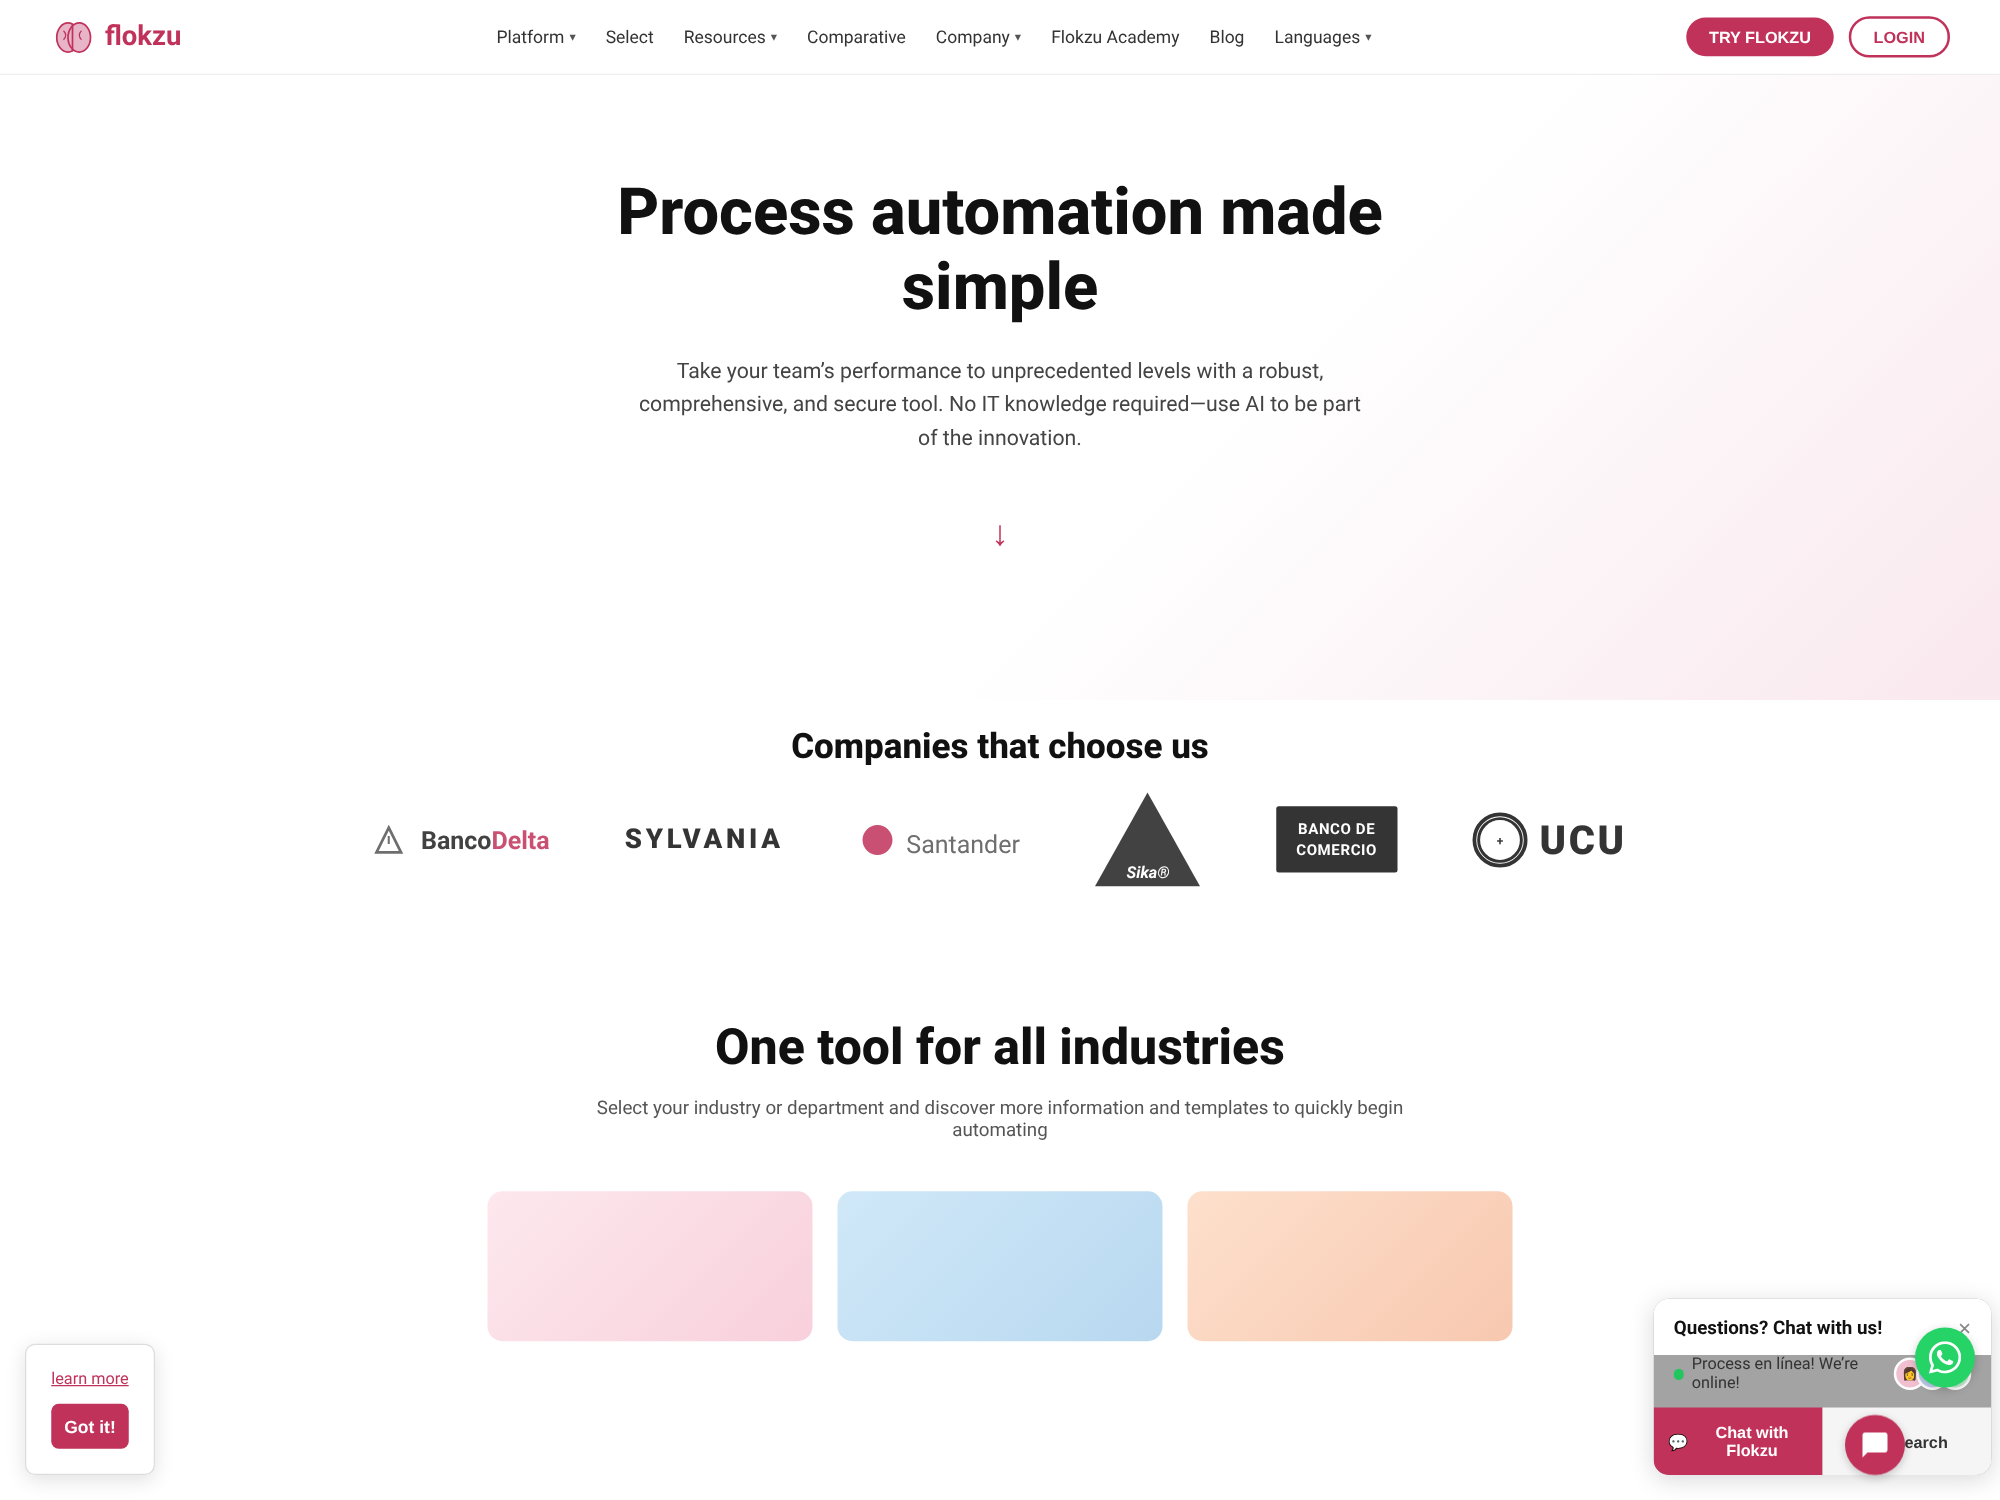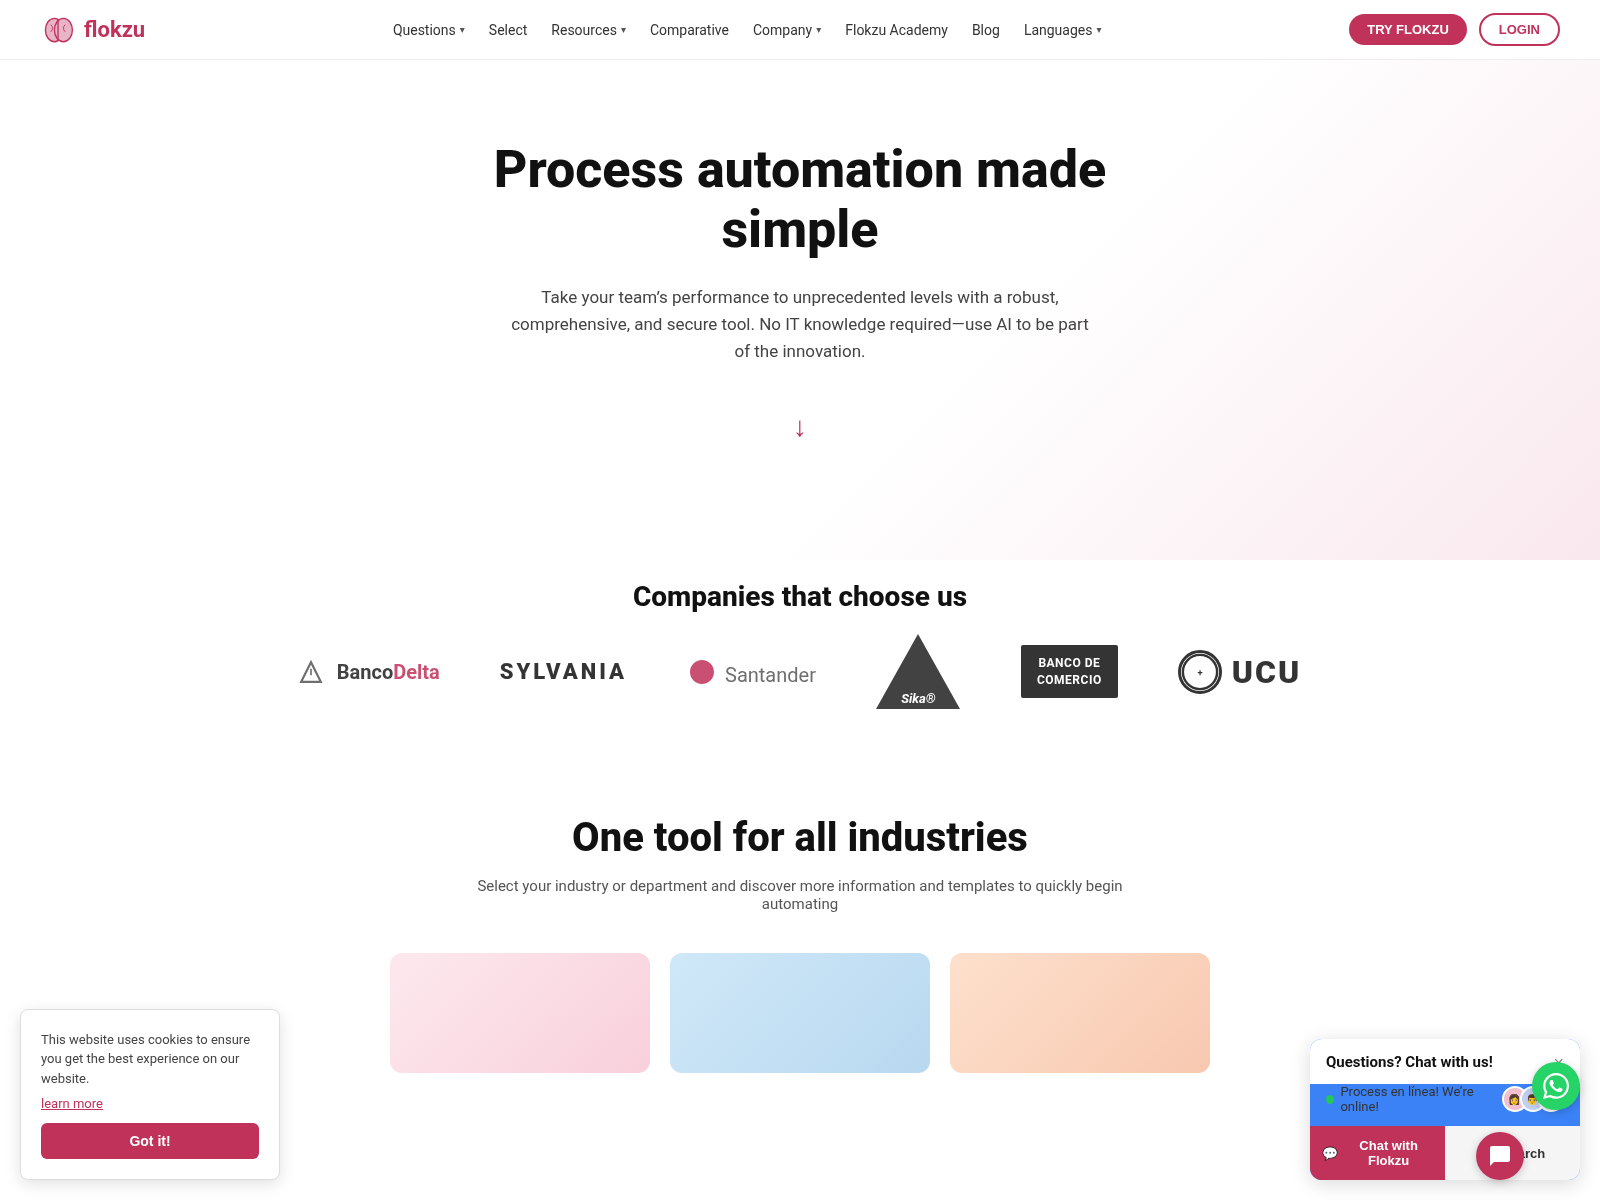--- a/index.html
+++ b/index.html
@@ -116,22 +116,22 @@
     .cookie-text { font-size: 13px; color: #444; line-height: 1.5; margin-bottom: 8px; }
     .cookie-learn { color: #c0325a; font-size: 13px; text-decoration: underline; cursor: pointer; display: block; margin-bottom: 12px; }
     .cookie-btn {
       background: #c0325a; color: #fff; border: none;
       width: 100%; padding: 10px; border-radius: 6px;
       font-size: 14px; font-weight: 600; cursor: pointer;
     }
 
     
     .chat-widget {
-      position: fixed; bottom: 20px; right: 20px;
-      background: #3b82f6; border-radius: 12px;
+      position: fixed; bottom: 20px; right: 7px;
+      background: #a3a3a3; border-radius: 12px;
       box-shadow: 0 4px 20px rgba(0,0,0,0.15);
       width: 270px; z-index: 200; overflow: hidden;
     }
     .chat-header {
       background: #fff; padding: 14px 16px 10px;
       display: flex; justify-content: space-between; align-items: flex-start;
     }
     .chat-title { font-size: 15px; font-weight: 700; color: #111; }
     .chat-close { cursor: pointer; font-size: 18px; color: #888; background: none; border: none; }
     .chat-online { display: flex; align-items: center; gap: 6px; padding: 0 16px 12px; }
@@ -180,21 +180,21 @@
       <ellipse cx="26" cy="20" rx="10" ry="13" fill="#e8b4c8" stroke="#c0325a" stroke-width="1.5"></ellipse>
       <line x1="20" y1="8" x2="20" y2="32" stroke="#c0325a" stroke-width="1.5"></line>
       <path d="M12 14 Q16 18 12 22" stroke="#c0325a" stroke-width="1" fill="none"></path>
       <path d="M28 14 Q24 18 28 22" stroke="#c0325a" stroke-width="1" fill="none"></path>
     </svg>
     <span class="nav-logo-text">flokzu</span>
   </a>
 
   <div class="nav-links">
     <a class="nav-link" href="#">
-      <span>Questions</span>
+      <span>Platform</span>
       <span class="chevron">▾</span>
     </a>
     <a class="nav-link" href="#">
       <span>Select</span>
     </a>
     <a class="nav-link" href="#">
       <span>Resources</span>
       <span class="chevron">▾</span>
     </a>
     <a class="nav-link" href="#">
@@ -280,21 +280,20 @@
   <h2 class="one-tool-title">One tool for all industries</h2>
   <p class="one-tool-subtitle">Select your industry or department and discover more information and templates to quickly begin automating</p>
   <div class="industry-cards">
     <div class="industry-card" style="background:linear-gradient(135deg,#fde8ee,#f8d0dc);"></div>
     <div class="industry-card blue"></div>
     <div class="industry-card peach"></div>
   </div>
 </section>
 
 <div class="cookie-banner">
-  <p class="cookie-text">This website uses cookies to ensure you get the best experience on our website.</p>
   <a class="cookie-learn">learn more</a>
   <button class="cookie-btn">Got it!</button>
 </div>
 
 <div class="chat-widget">
   <div class="chat-header">
     <span class="chat-title">Questions? Chat with us!</span>
     <button class="chat-close">×</button>
   </div>
   <div class="chat-online">

